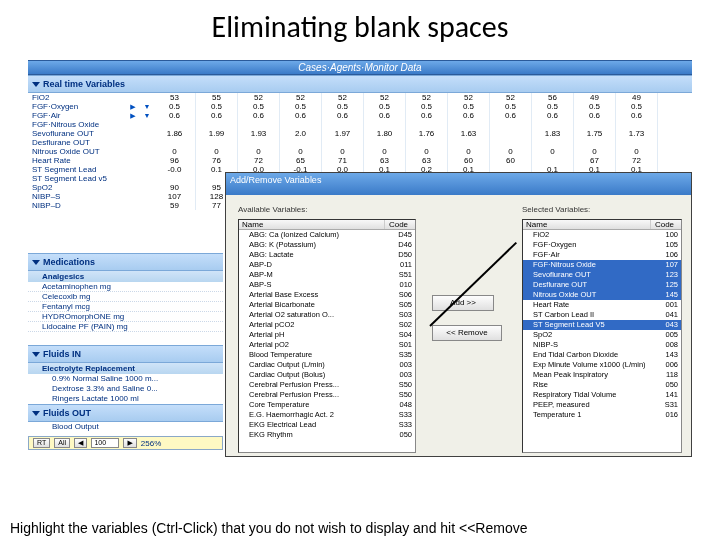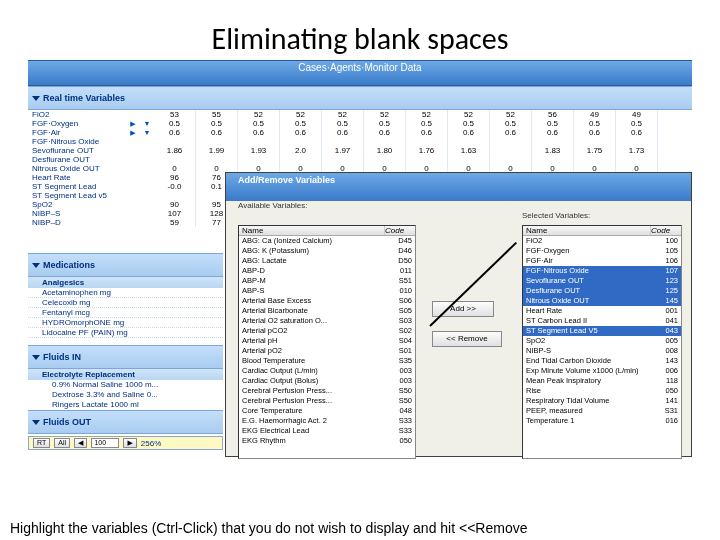--- a/index.html
+++ b/index.html
@@ -1,46 +1,46 @@
 <!DOCTYPE html>
 <html><head>
 <meta charset="utf-8">
 <style>
   * { margin: 0; padding: 0; box-sizing: border-box; font-family: Tahoma, Arial, sans-serif; }
   body { width: 720px; height: 540px; background: #fff; position: relative; overflow: hidden; }
-  .title { font-family: Calibri, Arial, sans-serif; font-size: 30px; text-align: center; padding: 20px 0 4px; }
+  .title { font-family: Calibri, Arial, sans-serif; font-size: 30px; text-align: center; padding: 8px 0 4px; }
   .caption { position: absolute; bottom: 4px; left: 10px; right: 10px; font-family: Arial, sans-serif; font-size: 14px; }
-  .ribbon { background: linear-gradient(#6da9e8, #3a7ac8); color: #fff; font-size: 10px; text-align: center; height: 26px; line-height: 14px; border-top: 1px solid #2a5a9a; border-bottom: 1px solid #2a5a9a; }
-  .section-hdr { background: linear-gradient(#c4defa, #a8ccf0); color: #003080; font-size: 9px; font-weight: bold; height: 24px; line-height: 13px; padding-left: 4px; border-top: 1px solid #7ba8d8; border-bottom: 1px solid #7ba8d8; display: flex; align-items: center; }
+  .ribbon { background: linear-gradient(#6da9e8, #3a7ac8); color: #fff; font-size: 10px; text-align: center; height: 15px; line-height: 14px; border-top: 1px solid #2a5a9a; border-bottom: 1px solid #2a5a9a; font-style: italic; }
+  .section-hdr { background: linear-gradient(#c4defa, #a8ccf0); color: #003080; font-size: 9px; font-weight: bold; height: 18px; line-height: 13px; padding-left: 4px; border-top: 1px solid #7ba8d8; border-bottom: 1px solid #7ba8d8; display: flex; align-items: center; }
   .tri { display: inline-block; width: 0; height: 0; border-left: 4px solid transparent; border-right: 4px solid transparent; border-top: 5px solid #003080; margin-right: 3px; }
   .left-panel { position: absolute; left: 28px; top: 60px; right: 28px; }
   .row-grid { display: flex; font-size: 8px; }
   .row-grid .lbl { width: 98px; color: #003080; padding-left: 4px; }
   .row-grid .cell { width: 42px; text-align: center; border-right: 1px solid #e1ebf5; }
   .row-grid .icon-cell { width: 14px; text-align: center; }
   .arrow-down { color: #0050c0; font-size: 7px; }
   .meds-panel { position: absolute; left: 28px; top: 253px; width: 195px; }
   .sub-hdr { background: linear-gradient(#d0e4f8, #b8d6f0); color: #003080; font-size: 8px; font-weight: bold; padding-left: 14px; height: 11px; line-height: 11px; }
   .med-row { font-size: 8px; color: #003080; padding-left: 14px; height: 10px; line-height: 10px; border-bottom: 1px dotted #cbd8e8; }
   .fluid-panel { position: absolute; left: 28px; top: 345px; width: 195px; }
   .fluid-row { font-size: 8px; color: #003080; padding-left: 24px; height: 10px; line-height: 10px; }
   .bottom-bar { position: absolute; left: 28px; top: 436px; width: 195px; height: 14px; background: #fef9c3; border: 1px solid #8aa8c8; display: flex; align-items: center; font-size: 8px; gap: 4px; padding-left: 4px; }
   .btn-sm { background: linear-gradient(#fdfdfd, #e0e0e0); border: 1px solid #888; height: 10px; padding: 0 3px; font-size: 7px; }
   .in-sm { background: #fff; border: 1px solid #888; height: 10px; width: 28px; font-size: 7px; padding: 0 2px; }
 
   .dialog { position: absolute; left: 225px; top: 172px; width: 467px; height: 285px; background: #f0f0e8; border: 1px solid #404040; }
-  .dlg-title { background: linear-gradient(#6da9e8, #3a7ac8); color: #fff; font-size: 9px; font-weight: bold; height: 28px; line-height: 14px; padding-left: 12px; }
+  .dlg-title { background: linear-gradient(#6da9e8, #3a7ac8); color: #fff; font-size: 9px; font-weight: normal; height: 22px; line-height: 14px; padding-left: 4px; }
   .dlg-content { position: relative; height: calc(100% - 14px); }
   .dlg-label { position: absolute; font-size: 8px; color: #333; }
   .listbox { position: absolute; background: #fff; border: 1px inset #888; overflow: hidden; }
   .list-hdr { display: flex; font-size: 8px; background: linear-gradient(#f8f8f8, #e0e0e0); border-bottom: 1px solid #aaa; }
   .list-hdr .n { flex: 1; padding-left: 3px; border-right: 1px solid #ccc; }
-  .list-hdr .c { width: 30px; text-align: left; padding-right: 3px; font-style: italic; }
+  .list-hdr .c { width: 30px; text-align: center; padding-right: 3px; }
   .list-row { display: flex; font-size: 7.5px; height: 10px; line-height: 10px; }
-  .list-row .n { flex: 1; padding-left: 3px; white-space: nowrap; overflow: hidden; }
+  .list-row .n { flex: 1; padding-left: 10px; white-space: nowrap; overflow: hidden; }
   .list-row .c { width: 30px; text-align: right; padding-right: 3px; }
   .list-row.sel { background: #316ac5; color: #fff; }
   .dlg-btn { position: absolute; background: linear-gradient(#fdfdfd, #e0e0e0); border: 1px solid #888; font-size: 8px; height: 16px; line-height: 14px; text-align: center; }
   .line-annot { position: absolute; left: 430px; top: 325px; width: 120px; height: 2px; border-top: 2px solid #000; transform: rotate(-44deg); transform-origin: left center; }
 </style>
 </head>
 <body>
 
 <div class="title">Eliminating blank spaces</div>
 
@@ -285,21 +285,21 @@
   <span class="btn-sm">All</span>
   <span class="btn-sm">◀</span>
   <span class="in-sm">100</span>
   <span class="btn-sm">▶</span>
   <span style="color:#003080">256%</span>
 </div>
 
 <div class="dialog">
   <div class="dlg-title">Add/Remove Variables</div>
   <div class="dlg-content">
-    <div class="dlg-label" style="left:12px; top:0">Available Variables:</div>
+    <div class="dlg-label" style="left:12px; top:10px">Available Variables:</div>
     <div class="dlg-label" style="left:296px; top:10px">Selected Variables:</div>
 
     <div class="listbox" style="left:12px; top:24px; width:178px; height:234px">
       <div class="list-hdr">
           <div class="n">Name</div>
           <div class="c">Code</div>
         </div>
       <div id="avail-rows">
           <div class="list-row">
             <div class="n">ABG: Ca (Ionized Calcium)</div>

